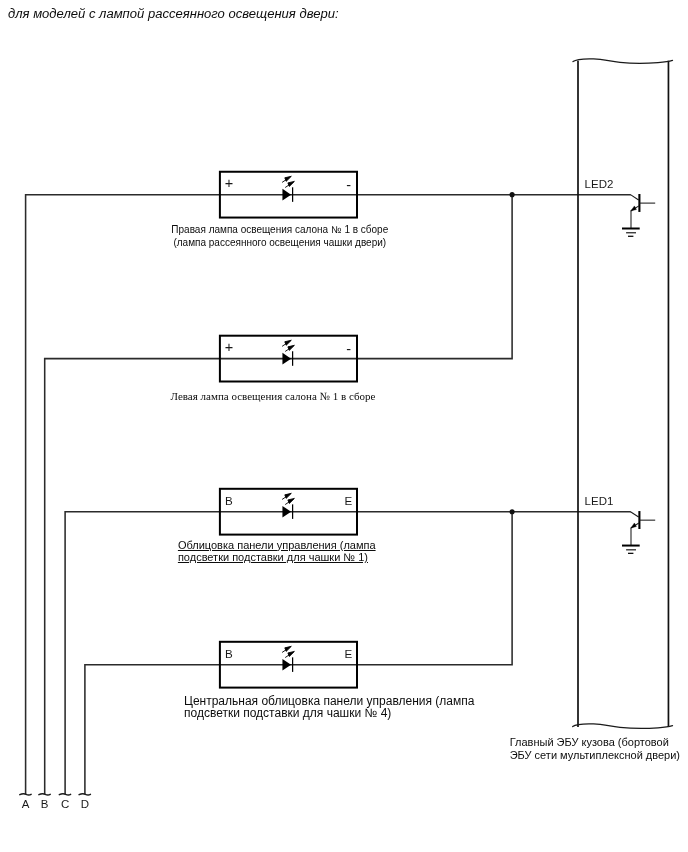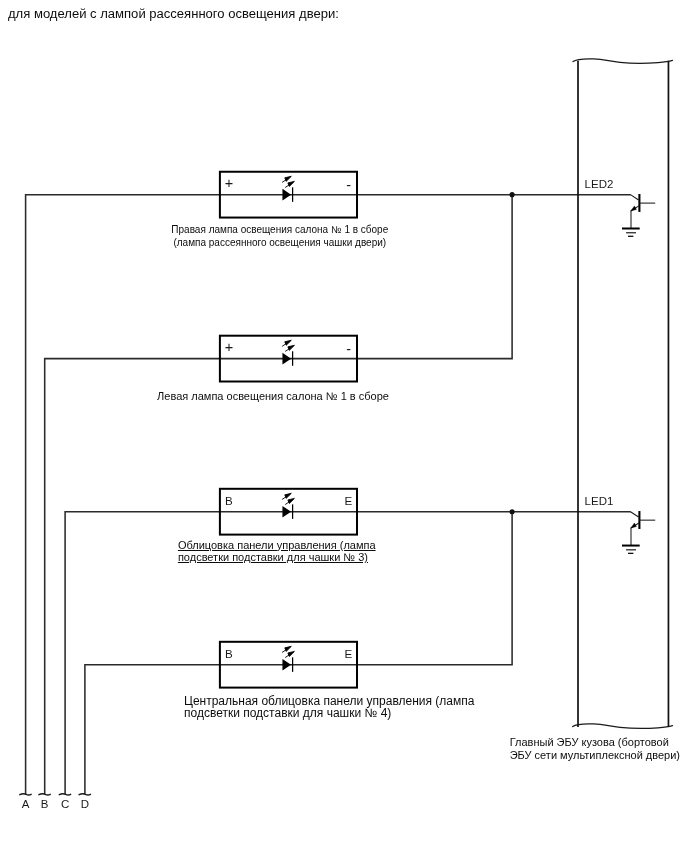--- a/index.html
+++ b/index.html
@@ -119,21 +119,21 @@
           <path d="M622.0 228.5 L639.7 228.5" stroke="#000" stroke-width="2.0" fill="none"></path>
           <path d="M626.1 232.75 L636.0 232.75" stroke="#2b2b2b" stroke-width="1.3" fill="none"></path>
           <path d="M628.0 236.3 L633.4 236.3" stroke="#111" stroke-width="1.3" fill="none"></path>
           <text x="584.6" y="187.5" font-size="11.5" class="lbl">LED1</text>
         </g>
       </g>
 
   </svg>
 
   <div id="textlayer">
-      <div style="position: absolute; white-space: pre; color: rgb(13, 13, 13); font-size: 13.05px; line-height: 14px; left: 8px; top: 7px;"><div>для моделей с лампой рассеянного освещения двери:</div></div>
+      <div style="position: absolute; white-space: pre; color: rgb(13, 13, 13); font-size: 13.05px; line-height: 14px; left: 8px; top: 7px; font-style: italic;"><div>для моделей с лампой рассеянного освещения двери:</div></div>
       <div style="position: absolute; white-space: pre; color: rgb(13, 13, 13); font-size: 10px; line-height: 12.85px; left: 279.8px; top: 224.2px; transform: translateX(-50%); text-align: center;"><div>Правая лампа освещения салона № 1 в сборе</div><div>(лампа рассеянного освещения чашки двери)</div></div>
-      <div style="position: absolute; white-space: pre; color: rgb(13, 13, 13); font-size: 11px; line-height: 12.85px; left: 273px; top: 389.8px; transform: translateX(-50%); text-align: center;"><div>Левая лампа освещения салона № 1 в сборе</div></div>
-      <div style="position: absolute; white-space: pre; color: rgb(13, 13, 13); font-size: 11px; line-height: 12.85px; left: 177.9px; top: 538.6px; text-decoration: underline;"><div>Облицовка панели управления (лампа</div><div>подсветки подставки для чашки № 3)</div></div>
+      <div style="position: absolute; white-space: pre; color: rgb(13, 13, 13); font-size: 11px; line-height: 12.85px; left: 273px; top: 389.8px; transform: translateX(-50%); text-align: center; font-family: Liberation Serif, serif;"><div>Левая лампа освещения салона № 1 в сборе</div></div>
+      <div style="position: absolute; white-space: pre; color: rgb(13, 13, 13); font-size: 11px; line-height: 12.85px; left: 177.9px; top: 538.6px; text-decoration: underline;"><div>Облицовка панели управления (лампа</div><div>подсветки подставки для чашки № 1)</div></div>
       <div style="position: absolute; white-space: pre; color: rgb(13, 13, 13); font-size: 12px; line-height: 12.85px; left: 184px; top: 694.6px;"><div>Центральная облицовка панели управления (лампа</div><div>подсветки подставки для чашки № 4)</div></div>
       <div style="position: absolute; white-space: pre; color: rgb(13, 13, 13); font-size: 11px; line-height: 12.85px; left: 509.7px; top: 736.4px;"><div>Главный ЭБУ кузова (бортовой</div><div>ЭБУ сети мультиплексной двери)</div></div>
     </div>
 
 </div>
 
 </body></html>

